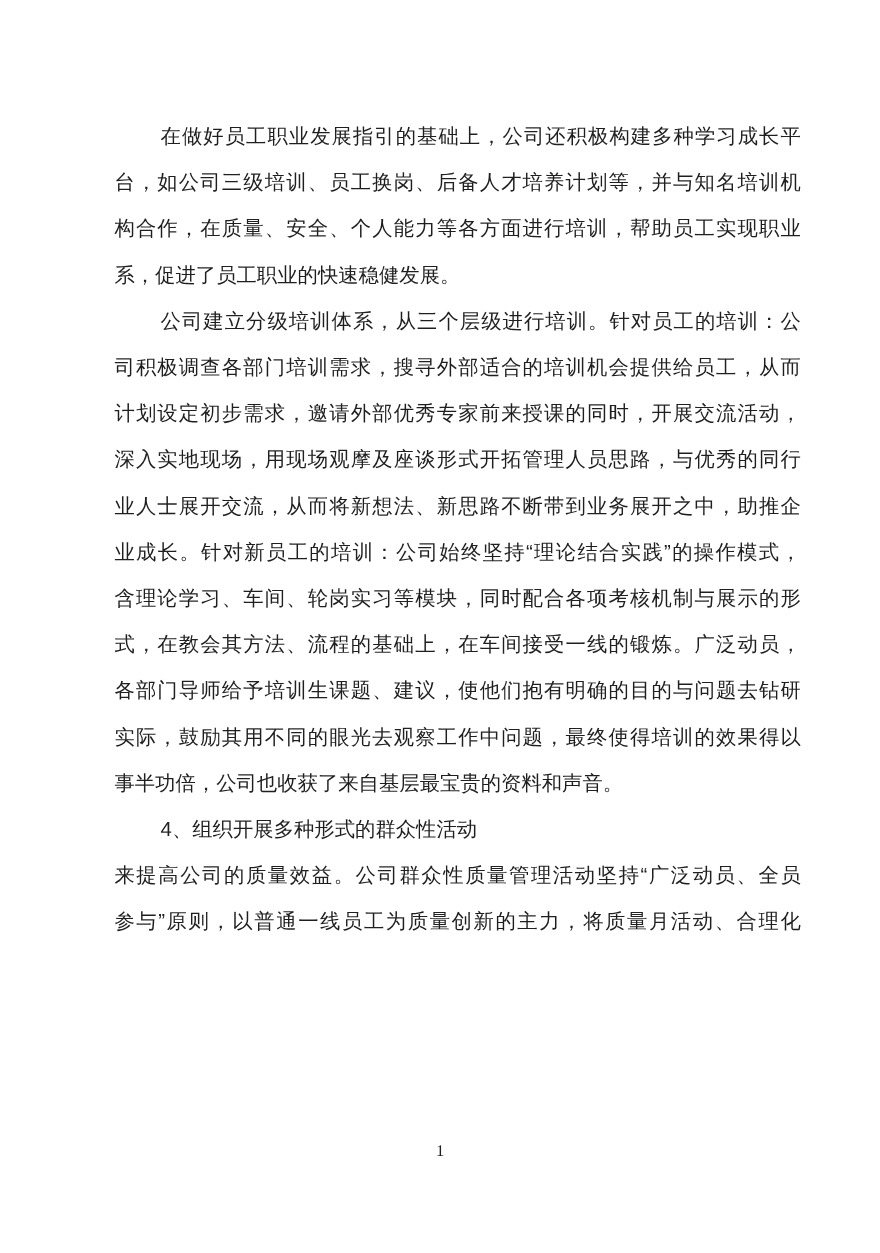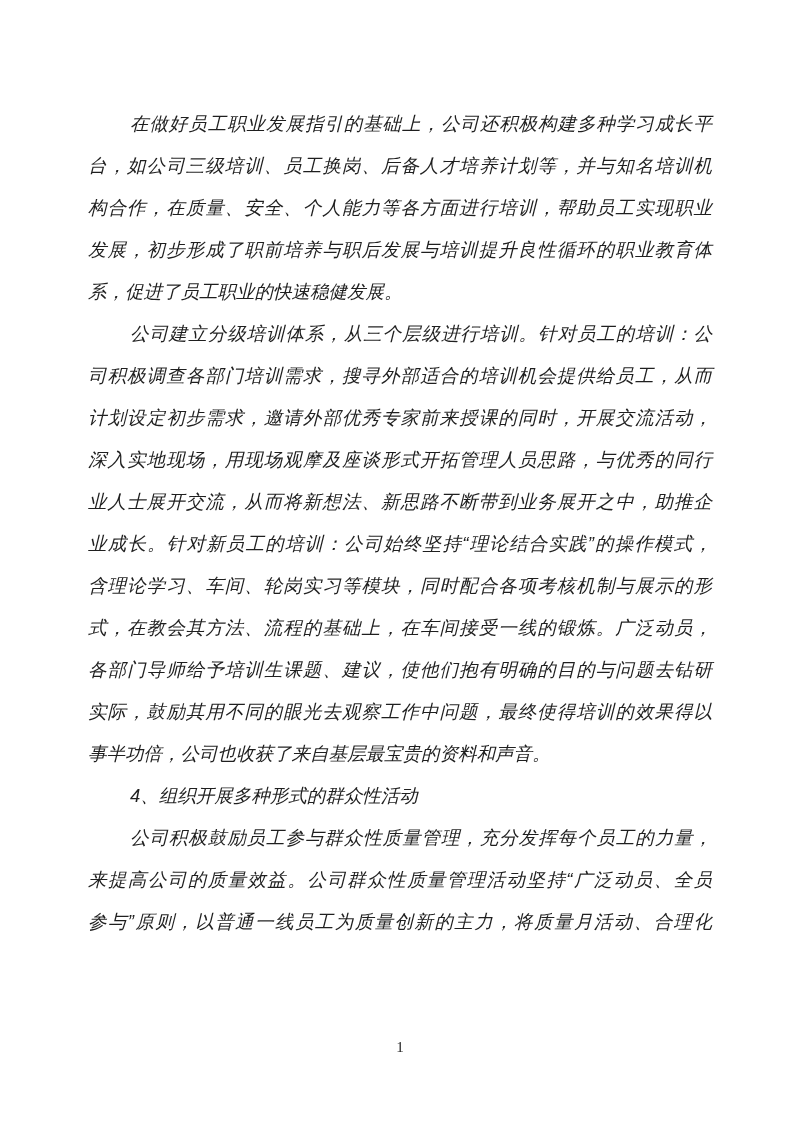--- a/index.html
+++ b/index.html
@@ -11,24 +11,23 @@
     position: relative;
     width: 800px;
     height: 1139px;
     background: #ffffff;
     overflow: hidden;
     font-family: "Liberation Sans", sans-serif;
     color: #1f1f1f;
   }
   .doc-body {
     position: absolute;
-    left: 88px;
+    left: 104px;
     top: 103px;
     width: 624px;
-    font-style: italic;
   }
   .line {
     font-size: 18.5px;
     line-height: 42px;
     height: 42px;
     text-align: left;
     letter-spacing: 0;
     color: #1f1f1f;
   }
   .line.indent {
@@ -54,34 +53,32 @@
   }
 </style>
 </head>
 <body>
 
 <div class="page">
   <div class="doc-body" id="doc-body">
       <div class="line indent just">在做好员工职业发展指引的基础上，公司还积极构建多种学习成长平</div>
       <div class="line just">台，如公司三级培训、员工换岗、后备人才培养计划等，并与知名培训机</div>
       <div class="line just">构合作，在质量、安全、个人能力等各方面进行培训，帮助员工实现职业</div>
-      <div class="line just">发展，初步形成了职前培养与职后发展与培训提升良性循环的职业教育体</div>
       <div class="line">系，促进了员工职业的快速稳健发展。</div>
       <div class="line indent just">公司建立分级培训体系，从三个层级进行培训。针对员工的培训：公</div>
       <div class="line just">司积极调查各部门培训需求，搜寻外部适合的培训机会提供给员工，从而</div>
       <div class="line just">计划设定初步需求，邀请外部优秀专家前来授课的同时，开展交流活动，</div>
       <div class="line just">深入实地现场，用现场观摩及座谈形式开拓管理人员思路，与优秀的同行</div>
       <div class="line just">业人士展开交流，从而将新想法、新思路不断带到业务展开之中，助推企</div>
       <div class="line just">业成长。针对新员工的培训：公司始终坚持“理论结合实践”的操作模式，</div>
       <div class="line just">含理论学习、车间、轮岗实习等模块，同时配合各项考核机制与展示的形</div>
       <div class="line just">式，在教会其方法、流程的基础上，在车间接受一线的锻炼。广泛动员，</div>
       <div class="line just">各部门导师给予培训生课题、建议，使他们抱有明确的目的与问题去钻研</div>
       <div class="line just">实际，鼓励其用不同的眼光去观察工作中问题，最终使得培训的效果得以</div>
       <div class="line">事半功倍，公司也收获了来自基层最宝贵的资料和声音。</div>
       <div class="line indent">4、组织开展多种形式的群众性活动</div>
-      <div class="line indent just">公司积极鼓励员工参与群众性质量管理，充分发挥每个员工的力量，</div>
       <div class="line just">来提高公司的质量效益。公司群众性质量管理活动坚持“广泛动员、全员</div>
       <div class="line just">参与”原则，以普通一线员工为质量创新的主力，将质量月活动、合理化</div>
     </div>
   <div class="page-footer">
     <span class="num">1</span>
   </div>
 </div>
 
 </body></html>

